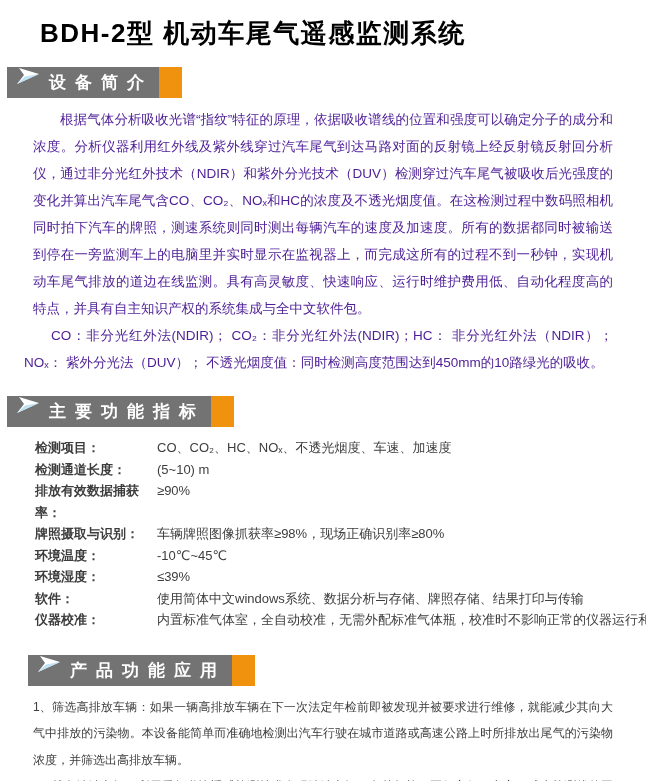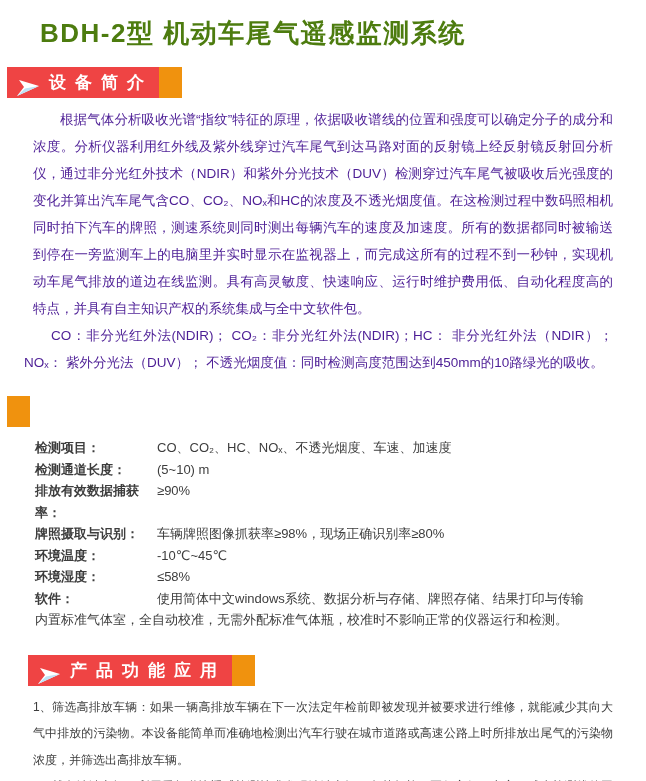--- a/index.html
+++ b/index.html
@@ -9,30 +9,30 @@
     min-height: 781px;
     font-family: "Liberation Sans", "DejaVu Sans", sans-serif;
     color: #3d3d3d;
   }
   .page { width: 646px; min-height: 781px; background: #fff; overflow: hidden; }
 
   .page-title {
     margin: 16px 36px 0 40px;
     font-size: 26px;
     font-weight: bold;
-    color: #4d7c0f;
+    color: #000000;
     letter-spacing: 1.5px;
     white-space: nowrap;
   }
 
   .banner { display: flex; height: 31px; margin-left: 7px; }
   .banner-bar {
     display: flex;
-    align-items: flex-end;
-    background: #ef4444;
+    align-items: flex-start;
+    background: #737373;
     padding: 0 6px 0 9px;
   }
   .arrow-wrap { display: inline-flex; align-items: center; margin-right: 9px; }
   .banner-text {
     color: #ffffff;
     font-weight: bold;
     font-size: 17px;
     letter-spacing: 9px;
     line-height: 31px;
     white-space: nowrap;
@@ -88,20 +88,29 @@
       </span>
       <span class="banner-text">设备简介</span>
     </div>
     <div class="orange-block"></div>
   </div>
 
   <p class="body-para">根据气体分析吸收光谱“指纹”特征的原理，依据吸收谱线的位置和强度可以确定分子的成分和浓度。分析仪器利用红外线及紫外线穿过汽车尾气到达马路对面的反射镜上经反射镜反射回分析仪，通过非分光红外技术（NDIR）和紫外分光技术（DUV）检测穿过汽车尾气被吸收后光强度的变化并算出汽车尾气含CO、CO₂、NOₓ和HC的浓度及不透光烟度值。在这检测过程中数码照相机同时拍下汽车的牌照，测速系统则同时测出每辆汽车的速度及加速度。所有的数据都同时被输送到停在一旁监测车上的电脑里并实时显示在监视器上，而完成这所有的过程不到一秒钟，实现机动车尾气排放的道边在线监测。具有高灵敏度、快速响应、运行时维护费用低、自动化程度高的特点，并具有自主知识产权的系统集成与全中文软件包。</p>
   <p class="body-para">CO：非分光红外法(NDIR)；  CO₂：非分光红外法(NDIR)；HC： 非分光红外法（NDIR）； NOₓ： 紫外分光法（DUV）； 不透光烟度值：同时检测高度范围达到450mm的10路绿光的吸收。</p>
 
   <div class="banner banner-specs">
+    <div class="banner-bar">
+      <span class="arrow-wrap">
+        <svg width="24" height="19" viewBox="0 0 24 19">
+          <path d="M1 17 L23 7 L3 1 L8 8 Z" fill="#ffffff"></path>
+          <path d="M1 17 L23 7 L9 9.5 Z" fill="#bfe2f5"></path>
+        </svg>
+      </span>
+      <span class="banner-text">主要功能指标</span>
+    </div>
     <div class="orange-block"></div>
   </div>
 
   <div class="spec-table">
     <div class="spec-row">
       <span class="spec-label">检测项目：</span>
       <span class="spec-value">CO、CO₂、HC、NOₓ、不透光烟度、车速、加速度</span>
     </div>
     <div class="spec-row">
       <span class="spec-label">检测通道长度：</span>
@@ -114,27 +123,28 @@
     <div class="spec-row">
       <span class="spec-label">牌照摄取与识别：</span>
       <span class="spec-value">车辆牌照图像抓获率≥98%，现场正确识别率≥80%</span>
     </div>
     <div class="spec-row">
       <span class="spec-label">环境温度：</span>
       <span class="spec-value">-10℃~45℃</span>
     </div>
     <div class="spec-row">
       <span class="spec-label">环境湿度：</span>
-      <span class="spec-value">≤58%</span>
+      <span class="spec-value">≤39%</span>
     </div>
     <div class="spec-row">
       <span class="spec-label">软件：</span>
       <span class="spec-value">使用简体中文windows系统、数据分析与存储、牌照存储、结果打印与传输</span>
     </div>
     <div class="spec-row">
+      <span class="spec-label">仪器校准：</span>
       <span class="spec-value">内置标准气体室，全自动校准，无需外配标准气体瓶，校准时不影响正常的仪器运行和检测。</span>
     </div>
   </div>
 
   <div class="banner banner-apps">
     <div class="banner-bar">
       <span class="arrow-wrap">
         <svg width="24" height="19" viewBox="0 0 24 19">
           <path d="M1 17 L23 7 L3 1 L8 8 Z" fill="#ffffff"></path>
           <path d="M1 17 L23 7 L9 9.5 Z" fill="#bfe2f5"></path>

